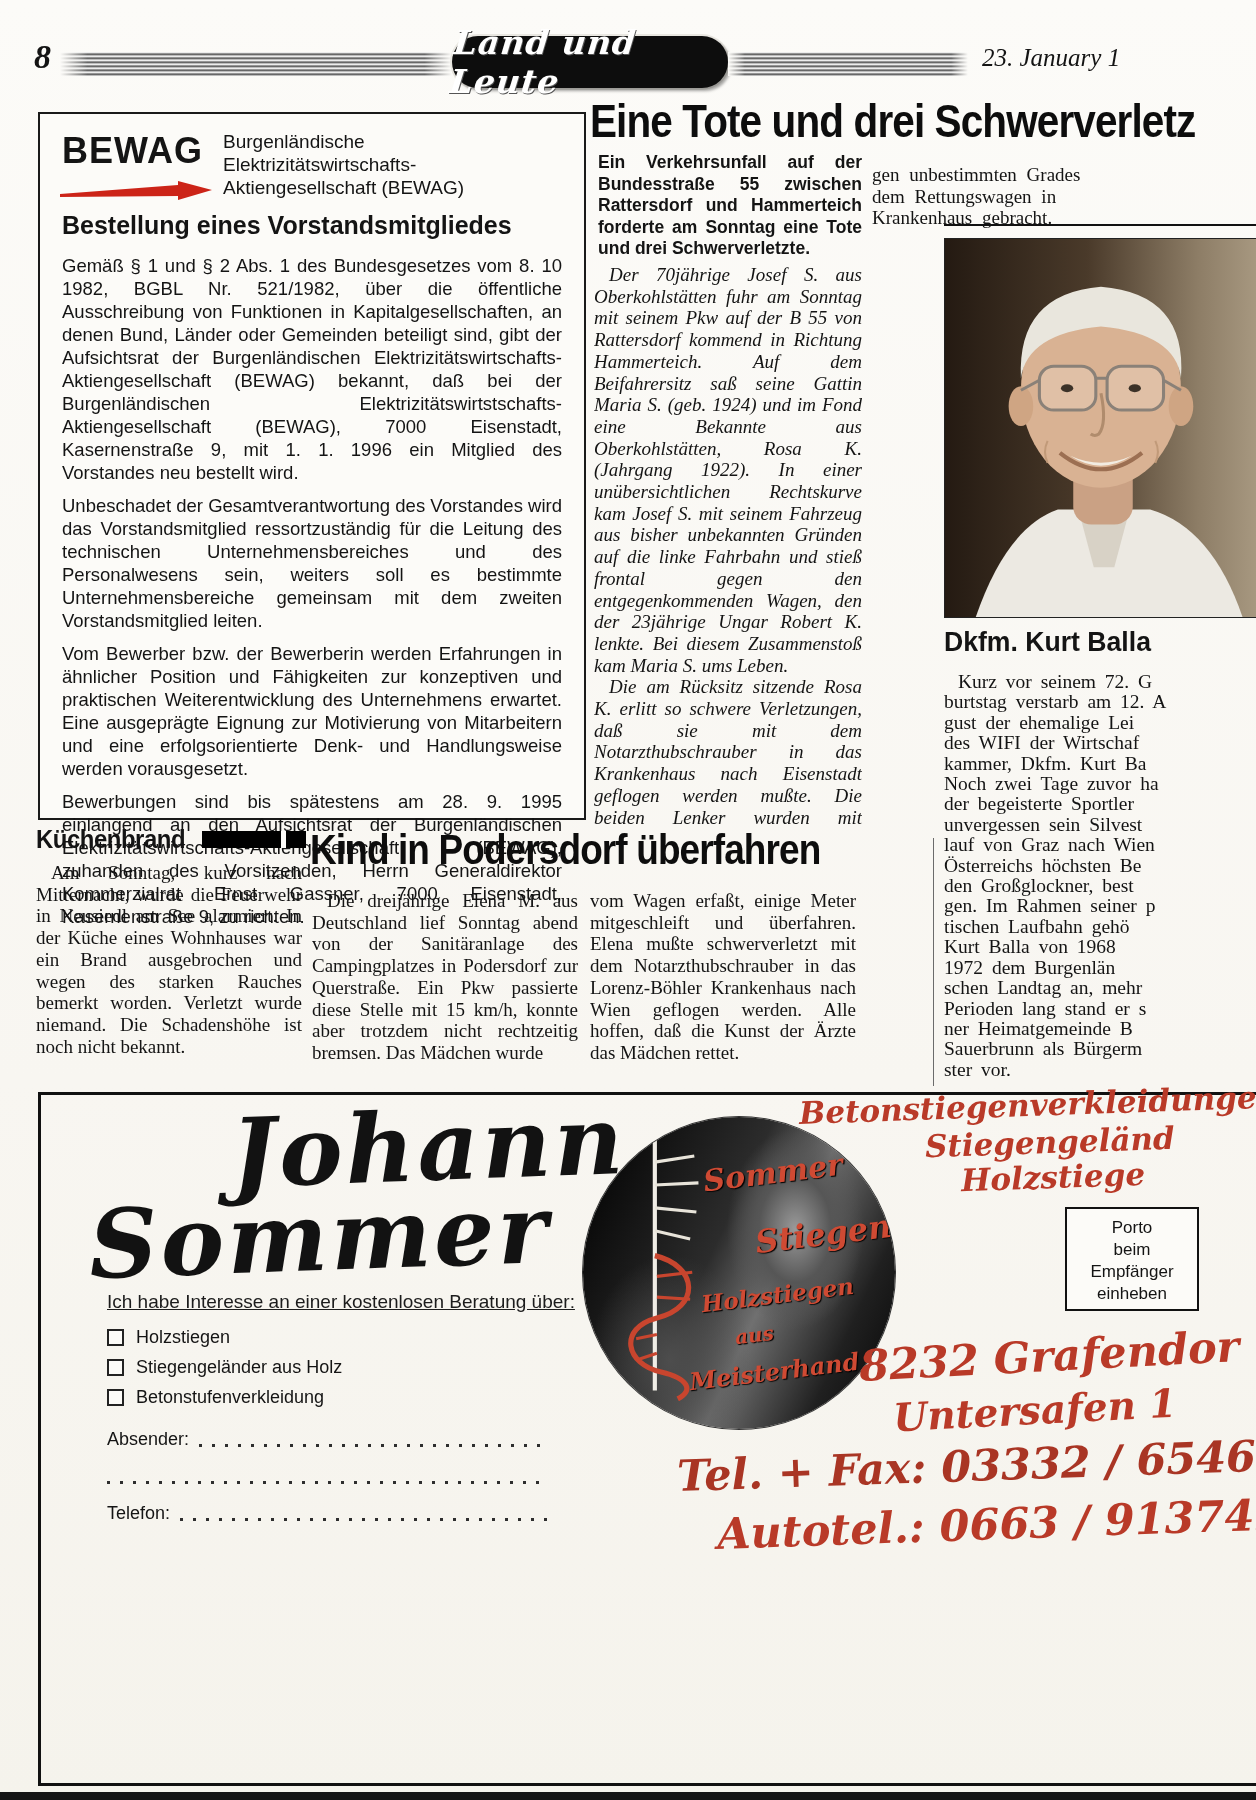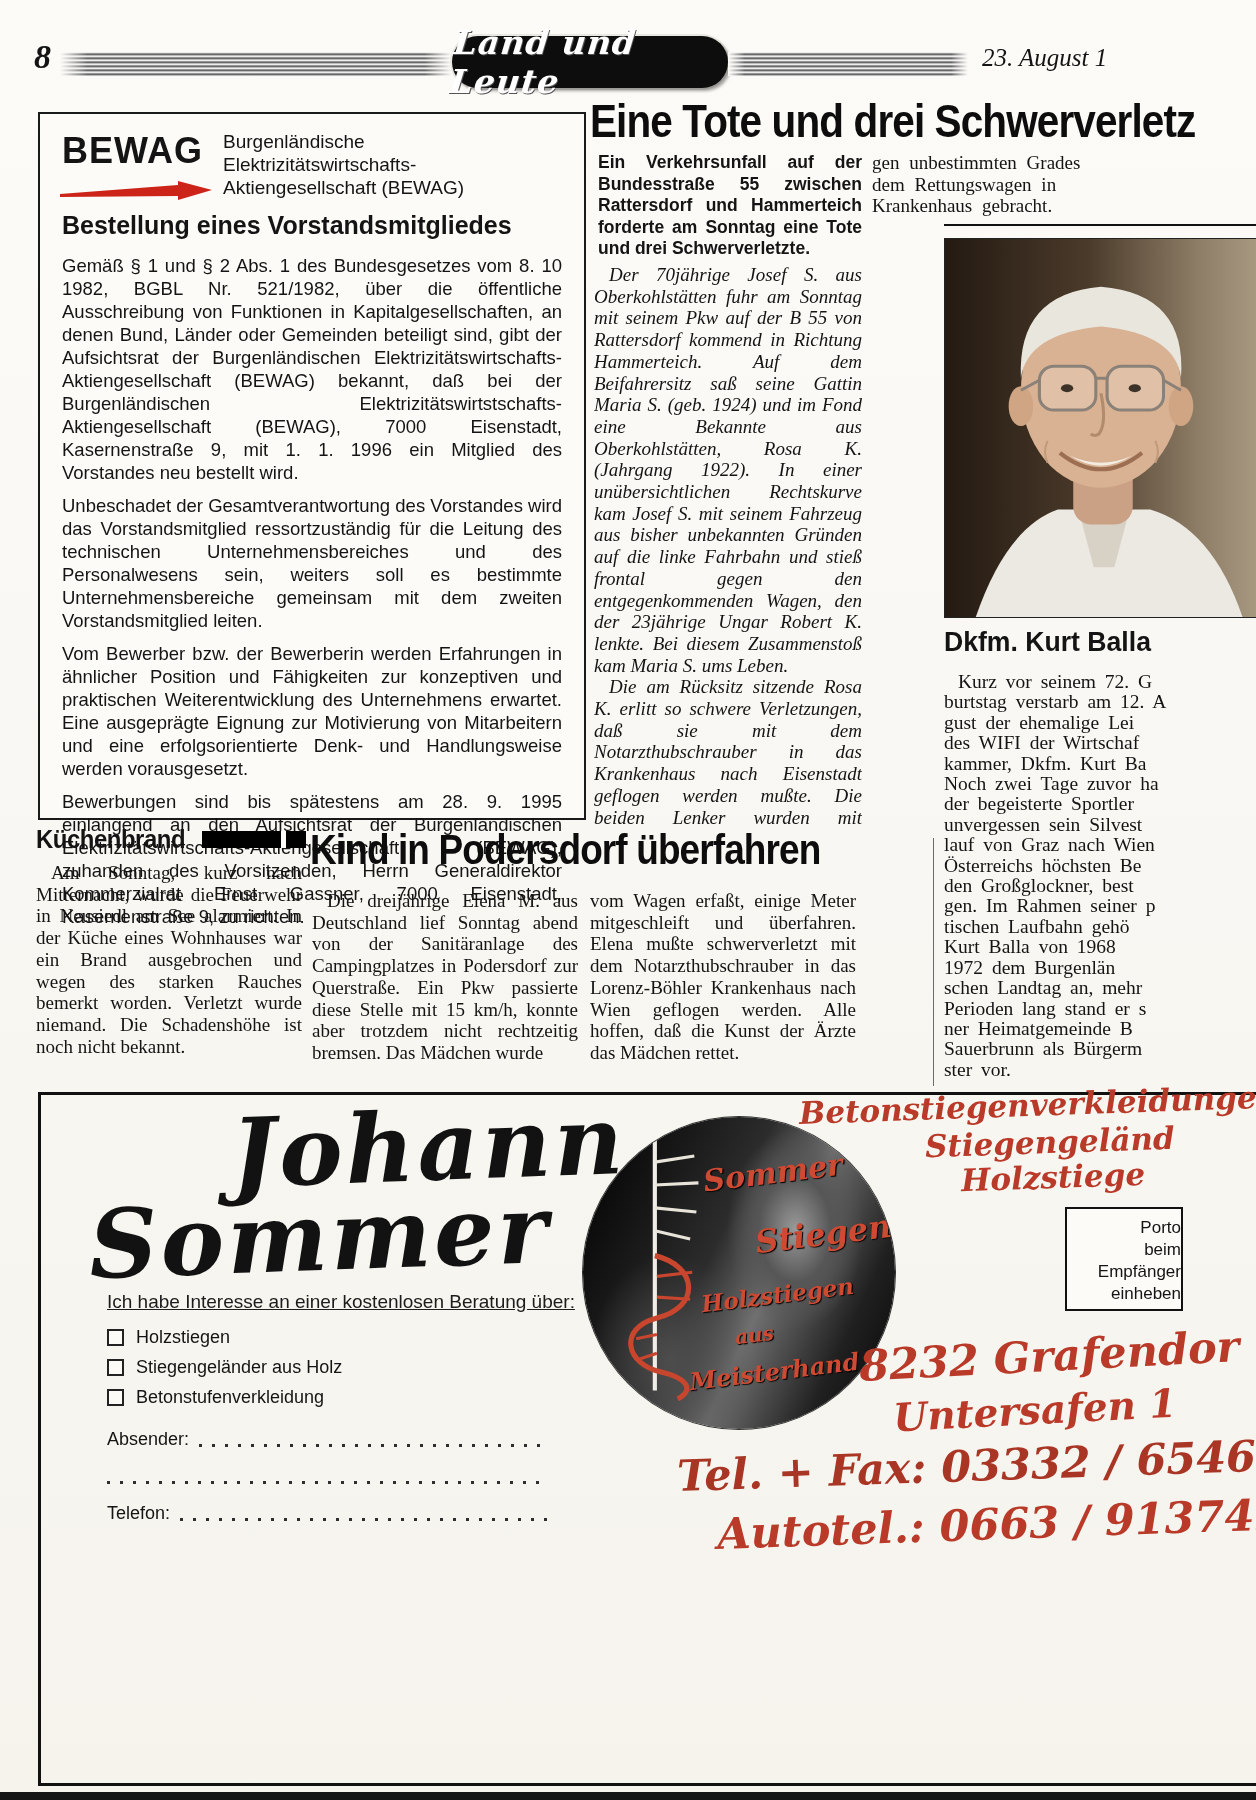--- a/index.html
+++ b/index.html
@@ -39,21 +39,21 @@
   .bewag-para { font:18.5px/23px "Liberation Sans",sans-serif; text-align:justify; margin:0 0 10px 0; }
 
   
   .headline {
     font-family:"Liberation Sans",sans-serif; font-weight:bold; color:#0d0d0d;
     white-space:nowrap; letter-spacing:-1px; transform:scaleX(0.88); transform-origin:left top;
   }
   .lead { font:bold 17.5px/21.5px "Liberation Sans",sans-serif; text-align:justify; overflow:hidden; }
   .bodytext { font:19px/21.7px "Liberation Serif",serif; text-align:justify; overflow:hidden; }
   .bodytext p { margin:0; text-indent:15px; }
-  .fraglines { font:19px/21.5px "Liberation Serif",serif; word-spacing:5px; white-space:nowrap; }
+  .fraglines { font:19px/21.5px "Liberation Serif",serif; word-spacing:5px; white-space:nowrap;margin-top:12px; }
 
   
   .photo-wrap { border-top:2px solid #111; padding-top:12px; }
   .photo-frame { border:1px solid #222; display:block; }
   .caption { font-family:"Liberation Sans",sans-serif; font-weight:bold; font-size:28px; white-space:nowrap; transform:scaleX(0.95); transform-origin:left top; }
   .obit { font:19.5px/20.4px "Liberation Serif",serif; word-spacing:4px; white-space:nowrap; }
   .obit div:first-child { text-indent:14px; }
 
   
   .kb-row { display:flex; align-items:center;text-align:center; }
@@ -92,21 +92,21 @@
 <body>
 
 <div class="page">
 
   <div class="abs pagenum" style="left:34px;top:38px;">8</div>
   <div class="abs hbar" style="left:60px;top:52px;width:392px;"></div>
   <div class="abs banner" style="left:452px;top:36px;width:276px;height:52px;">
     <span>Land und Leute</span>
   </div>
   <div class="abs hbar" style="left:728px;top:52px;width:240px;"></div>
-  <div class="abs issuedate" style="left:982px;top:44px;">23. August 1</div>
+  <div class="abs issuedate" style="left:982px;top:44px;">23. January 1</div>
 
   <section class="abs bewagbox" style="left:38px;top:112px;width:548px;height:708px;">
     <div class="bewag-row">
       <div class="bewag-logo">
         <span>BEWAG</span>
         <svg width="152" height="20" viewBox="0 0 152 20">
           <polygon points="0,13 118,4 118,0 152,9 118,19 118,15 0,16" fill="#cc2418"></polygon>
         </svg>
       </div>
       <div class="bewag-company">
@@ -258,21 +258,21 @@
       <span class="circle-text" style="left:172px;top:98px;font-size:32px;">Stiegen</span>
       <span class="circle-text" style="left:118px;top:164px;font-size:23px;">Holzstiegen</span>
       <span class="circle-text" style="left:152px;top:206px;font-size:20px;">aus</span>
       <span class="circle-text" style="left:106px;top:240px;font-size:24px;">Meisterhand</span>
     </div>
 
     <div class="abs red-script" style="left:758px;top:-8px;font-size:31px;transform:rotate(-2deg);">Betonstiegenverkleidunge</div>
     <div class="abs red-script" style="left:884px;top:29px;font-size:31px;transform:rotate(-2deg);">Stiegengeländ</div>
     <div class="abs red-script" style="left:920px;top:64px;font-size:31px;transform:rotate(-2deg);">Holzstiege</div>
 
-    <div class="abs porto" style="left:1024px;top:112px;width:118px;height:104px;text-align:right;">
+    <div class="abs porto" style="left:1024px;top:112px;width:134px;height:104px;">
         <div>Porto</div>
         <div>beim</div>
         <div>Empfänger</div>
         <div>einheben</div>
       </div>
 
     <div class="abs red-script" style="left:818px;top:236px;font-size:43px;transform:rotate(-3deg);">8232 Grafendor</div>
     <div class="abs red-script" style="left:852px;top:292px;font-size:39px;transform:rotate(-3deg);">Untersafen 1</div>
     <div class="abs red-script" style="left:636px;top:346px;font-size:43px;color:#a93524;transform:rotate(-2deg);">Tel. + Fax: 03332 / 6546</div>
     <div class="abs red-script" style="left:676px;top:404px;font-size:43px;transform:rotate(-2deg);">Autotel.: 0663 / 913749</div>

